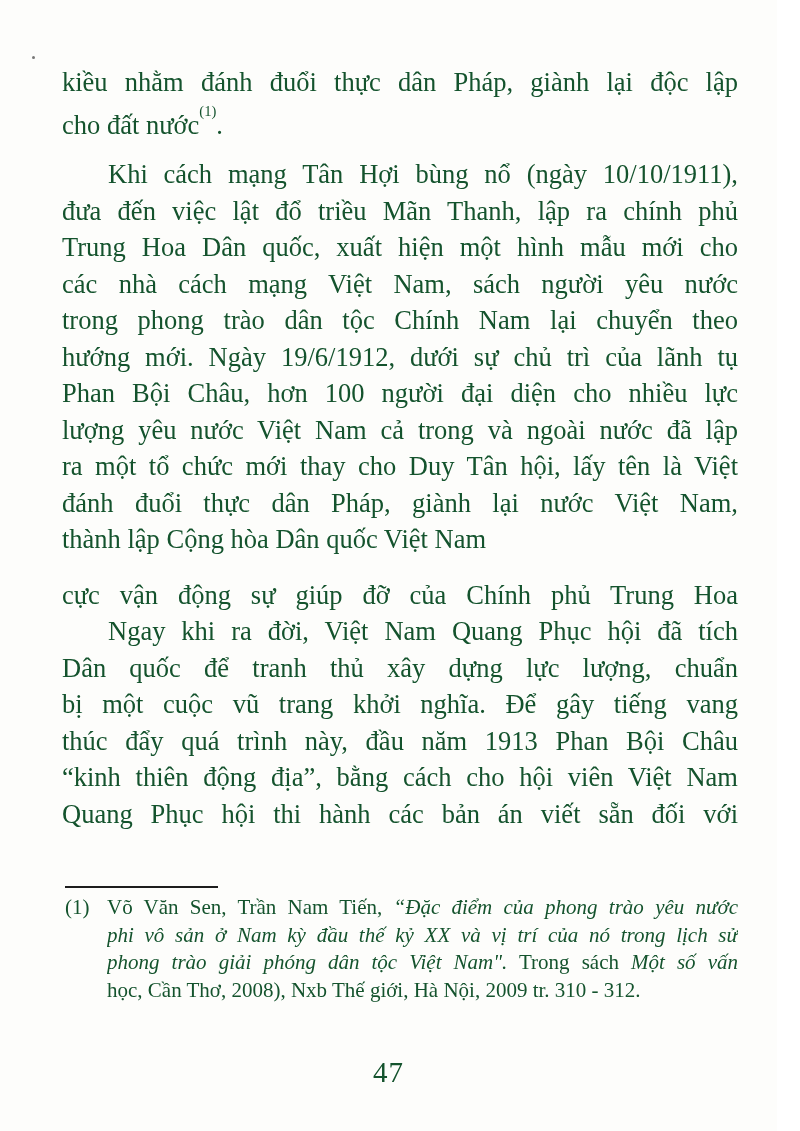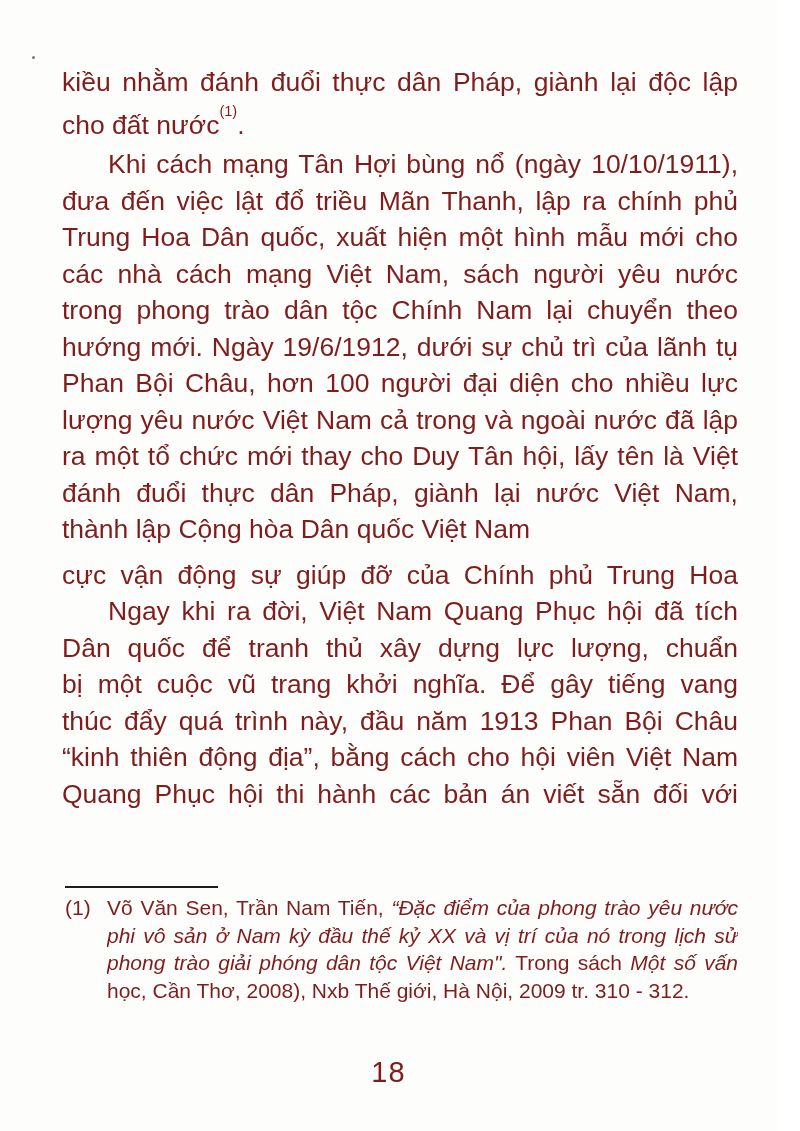--- a/index.html
+++ b/index.html
@@ -1,32 +1,32 @@
 <!DOCTYPE html>
 <html lang="vi"><head>
 <meta charset="utf-8">
 <style>
   html,body{margin:0;padding:0;background:#ffffff;}
   .page{
     position:relative;
     width:777px;height:1131px;
     background:#fdfdfb;
-    color:#7f1d1d;
-    font-family:Liberation Sans, sans-serif;
+    color:#14532d;
+    font-family:Liberation Serif, serif;
     overflow:hidden;
   }
   .speck{
     position:absolute;left:32px;top:56px;width:3px;height:3px;
     background:#4a4a4a;border-radius:50%;opacity:.75;
   }
   .text-block{
     position:absolute;top:64px;left:62px;width:676px;
   }
   .para{margin:0;padding:0;}
-  .para + .para{margin-top:9px;}
+  .para + .para{margin-top:19px;}
   .line{
     font-size:26.5px;
     line-height:36.5px;
     height:36.5px;
     text-align:justify;
     text-align-last:justify;
     overflow:hidden;
     white-space:nowrap;
   }
   .line.last{text-align-last:left;}
@@ -103,15 +103,15 @@
   <div class="footnote-rule"></div>
 
   <div class="footnote">
     <span class="fn-marker">(1)</span>
     <div class="fn-line"><span>Võ Văn Sen, Trần Nam Tiến, </span><span class="it">“Đặc điểm của phong trào yêu nước</span></div>
     <div class="fn-line"><span class="it">phi vô sản ở Nam kỳ đầu thế kỷ XX và vị trí của nó trong lịch sử</span></div>
     <div class="fn-line"><span class="it">phong trào giải phóng dân tộc Việt Nam".</span><span> Trong sách </span><span class="it">Một số vấn</span></div>
     <div class="fn-line last"><span>học, Cần Thơ, 2008), Nxb Thế giới, Hà Nội, 2009 tr. 310 - 312.</span></div>
   </div>
 
-  <div class="page-num">18</div>
+  <div class="page-num">47</div>
 
 </div>
 
 </body></html>

